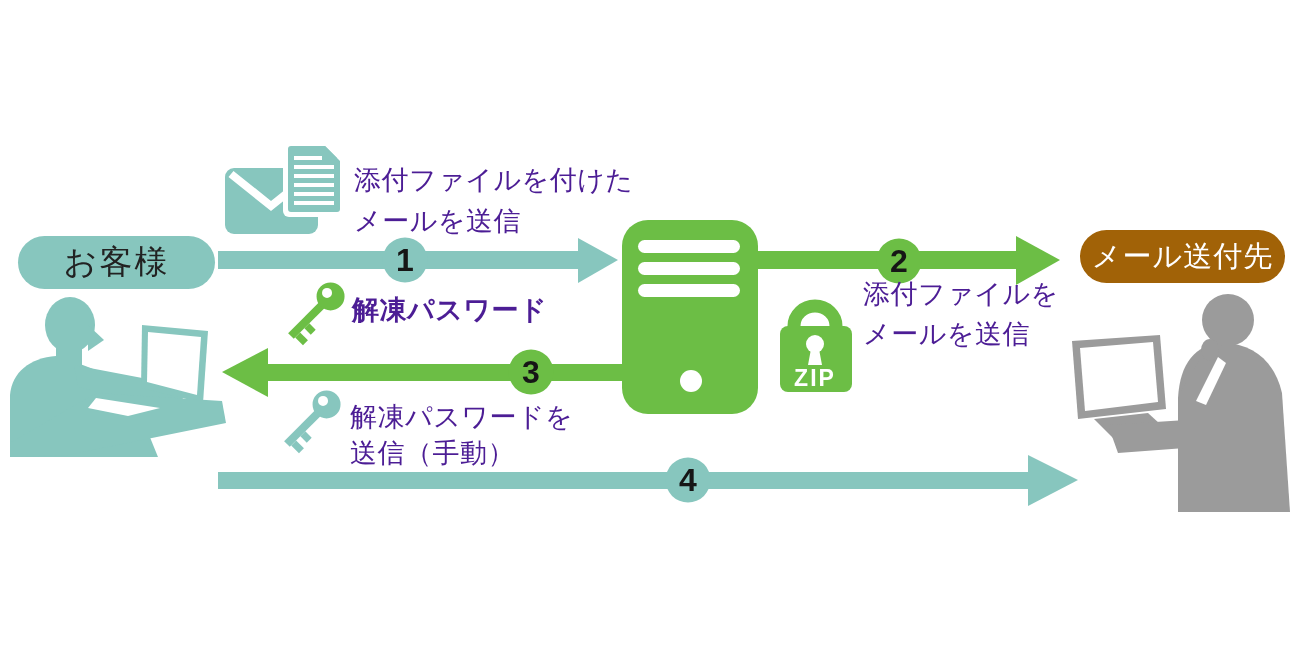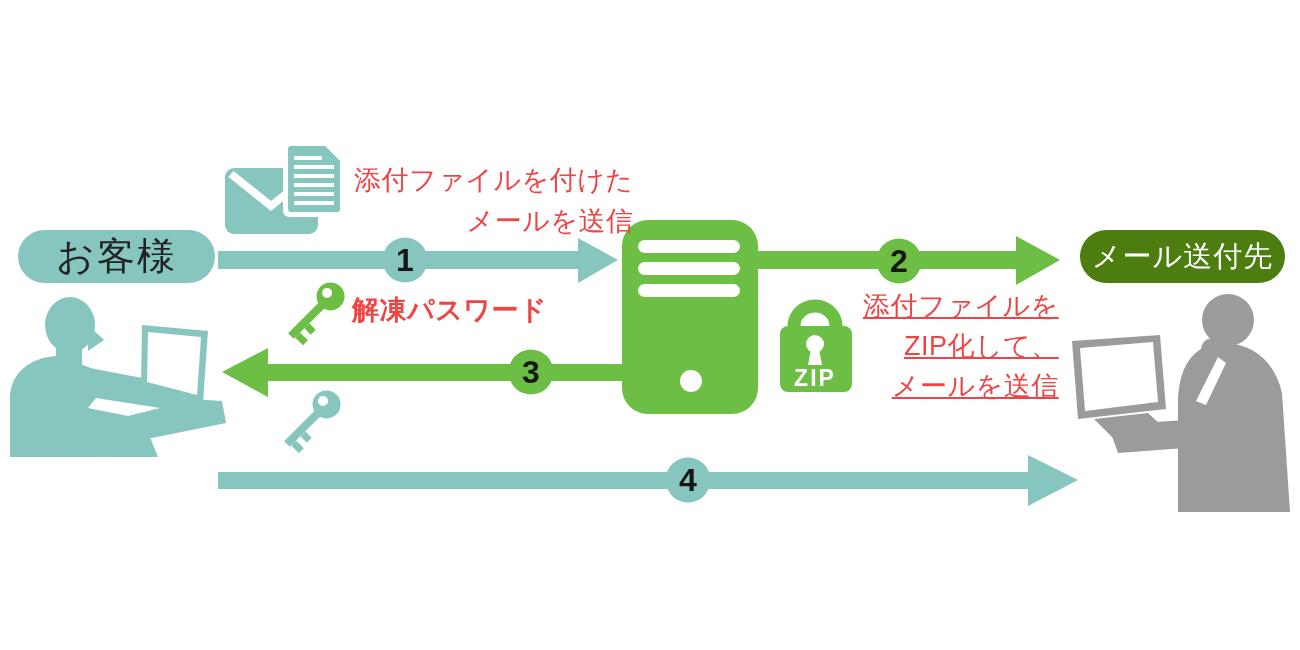--- a/index.html
+++ b/index.html
@@ -6,34 +6,34 @@
   .stage {
     position:relative; width:1300px; height:650px; background:#ffffff;
     font-family:"Liberation Sans", sans-serif; overflow:hidden;
   }
   .layer { position:absolute; left:0; top:0; }
   .pill {
     position:absolute; display:flex; align-items:center; justify-content:center;
     border-radius:28px; white-space:nowrap;
   }
   .pill-customer {
-    left:18px; top:230px; width:197px; height:53px;
-    background:#87c6be; color:#222222; font-size:38px; font-weight:500; letter-spacing:2px;
+    left:18px; top:236px; width:197px; height:53px;
+    background:#87c6be; color:#222222; font-size:33px; font-weight:500; letter-spacing:2px;
   }
   .pill-recipient {
     left:1080px; top:230px; width:205px; height:53px;
-    background:#4d7c0f; color:#ffffff; font-size:29px; font-weight:500; letter-spacing:1px;
+    background:#a16207; color:#ffffff; font-size:29px; font-weight:500; letter-spacing:1px;
   }
   .label {
-    position:absolute; color:#ef4444; font-size:27px; font-weight:500;
-    letter-spacing:0.5px; white-space:nowrap;text-align:right;
+    position:absolute; color:#4c1d95; font-size:27px; font-weight:500;
+    letter-spacing:0.5px; white-space:nowrap;
   }
   .label div { display:block; }
   .lbl-step1 { left:354px; top:160px; line-height:41px; }
-  .lbl-step2 { left:863px; top:286px; line-height:40px;text-decoration:underline; }
+  .lbl-step2 { left:863px; top:274px; line-height:40px; }
   .lbl-step3 { left:352px; top:292px; line-height:36px;font-weight:bold; }
   .lbl-step4 { left:350px; top:399px; line-height:36px; }
   .badge {
     position:absolute; width:45px; height:45px; border-radius:50%;
     display:flex; align-items:center; justify-content:center;
     transform:translate(-50%,-50%);
     font-size:32px; font-weight:bold; color:#161616;
   }
   .badge-teal  { background:#87c6be; }
   .badge-green { background:#6cbe45; }
@@ -150,20 +150,23 @@
   <div class="badge badge-green" style="left:899px; top:261px;">2</div>
   <div class="badge badge-green" style="left:531px; top:372px;">3</div>
   <div class="badge badge-teal" style="left:688px; top:480px;">4</div>
 
   <div class="label lbl-step1">
     <div>添付ファイルを付けた</div>
     <div>メールを送信</div>
   </div>
   <div class="label lbl-step2">
     <div>添付ファイルを</div>
-    <div>ZIP化して、</div>
     <div>メールを送信</div>
   </div>
   <div class="label lbl-step3">
     <div>解凍パスワード</div>
   </div>
+  <div class="label lbl-step4">
+    <div>解凍パスワードを</div>
+    <div>送信（手動）</div>
+  </div>
 
 </div>
 
 </body></html>

